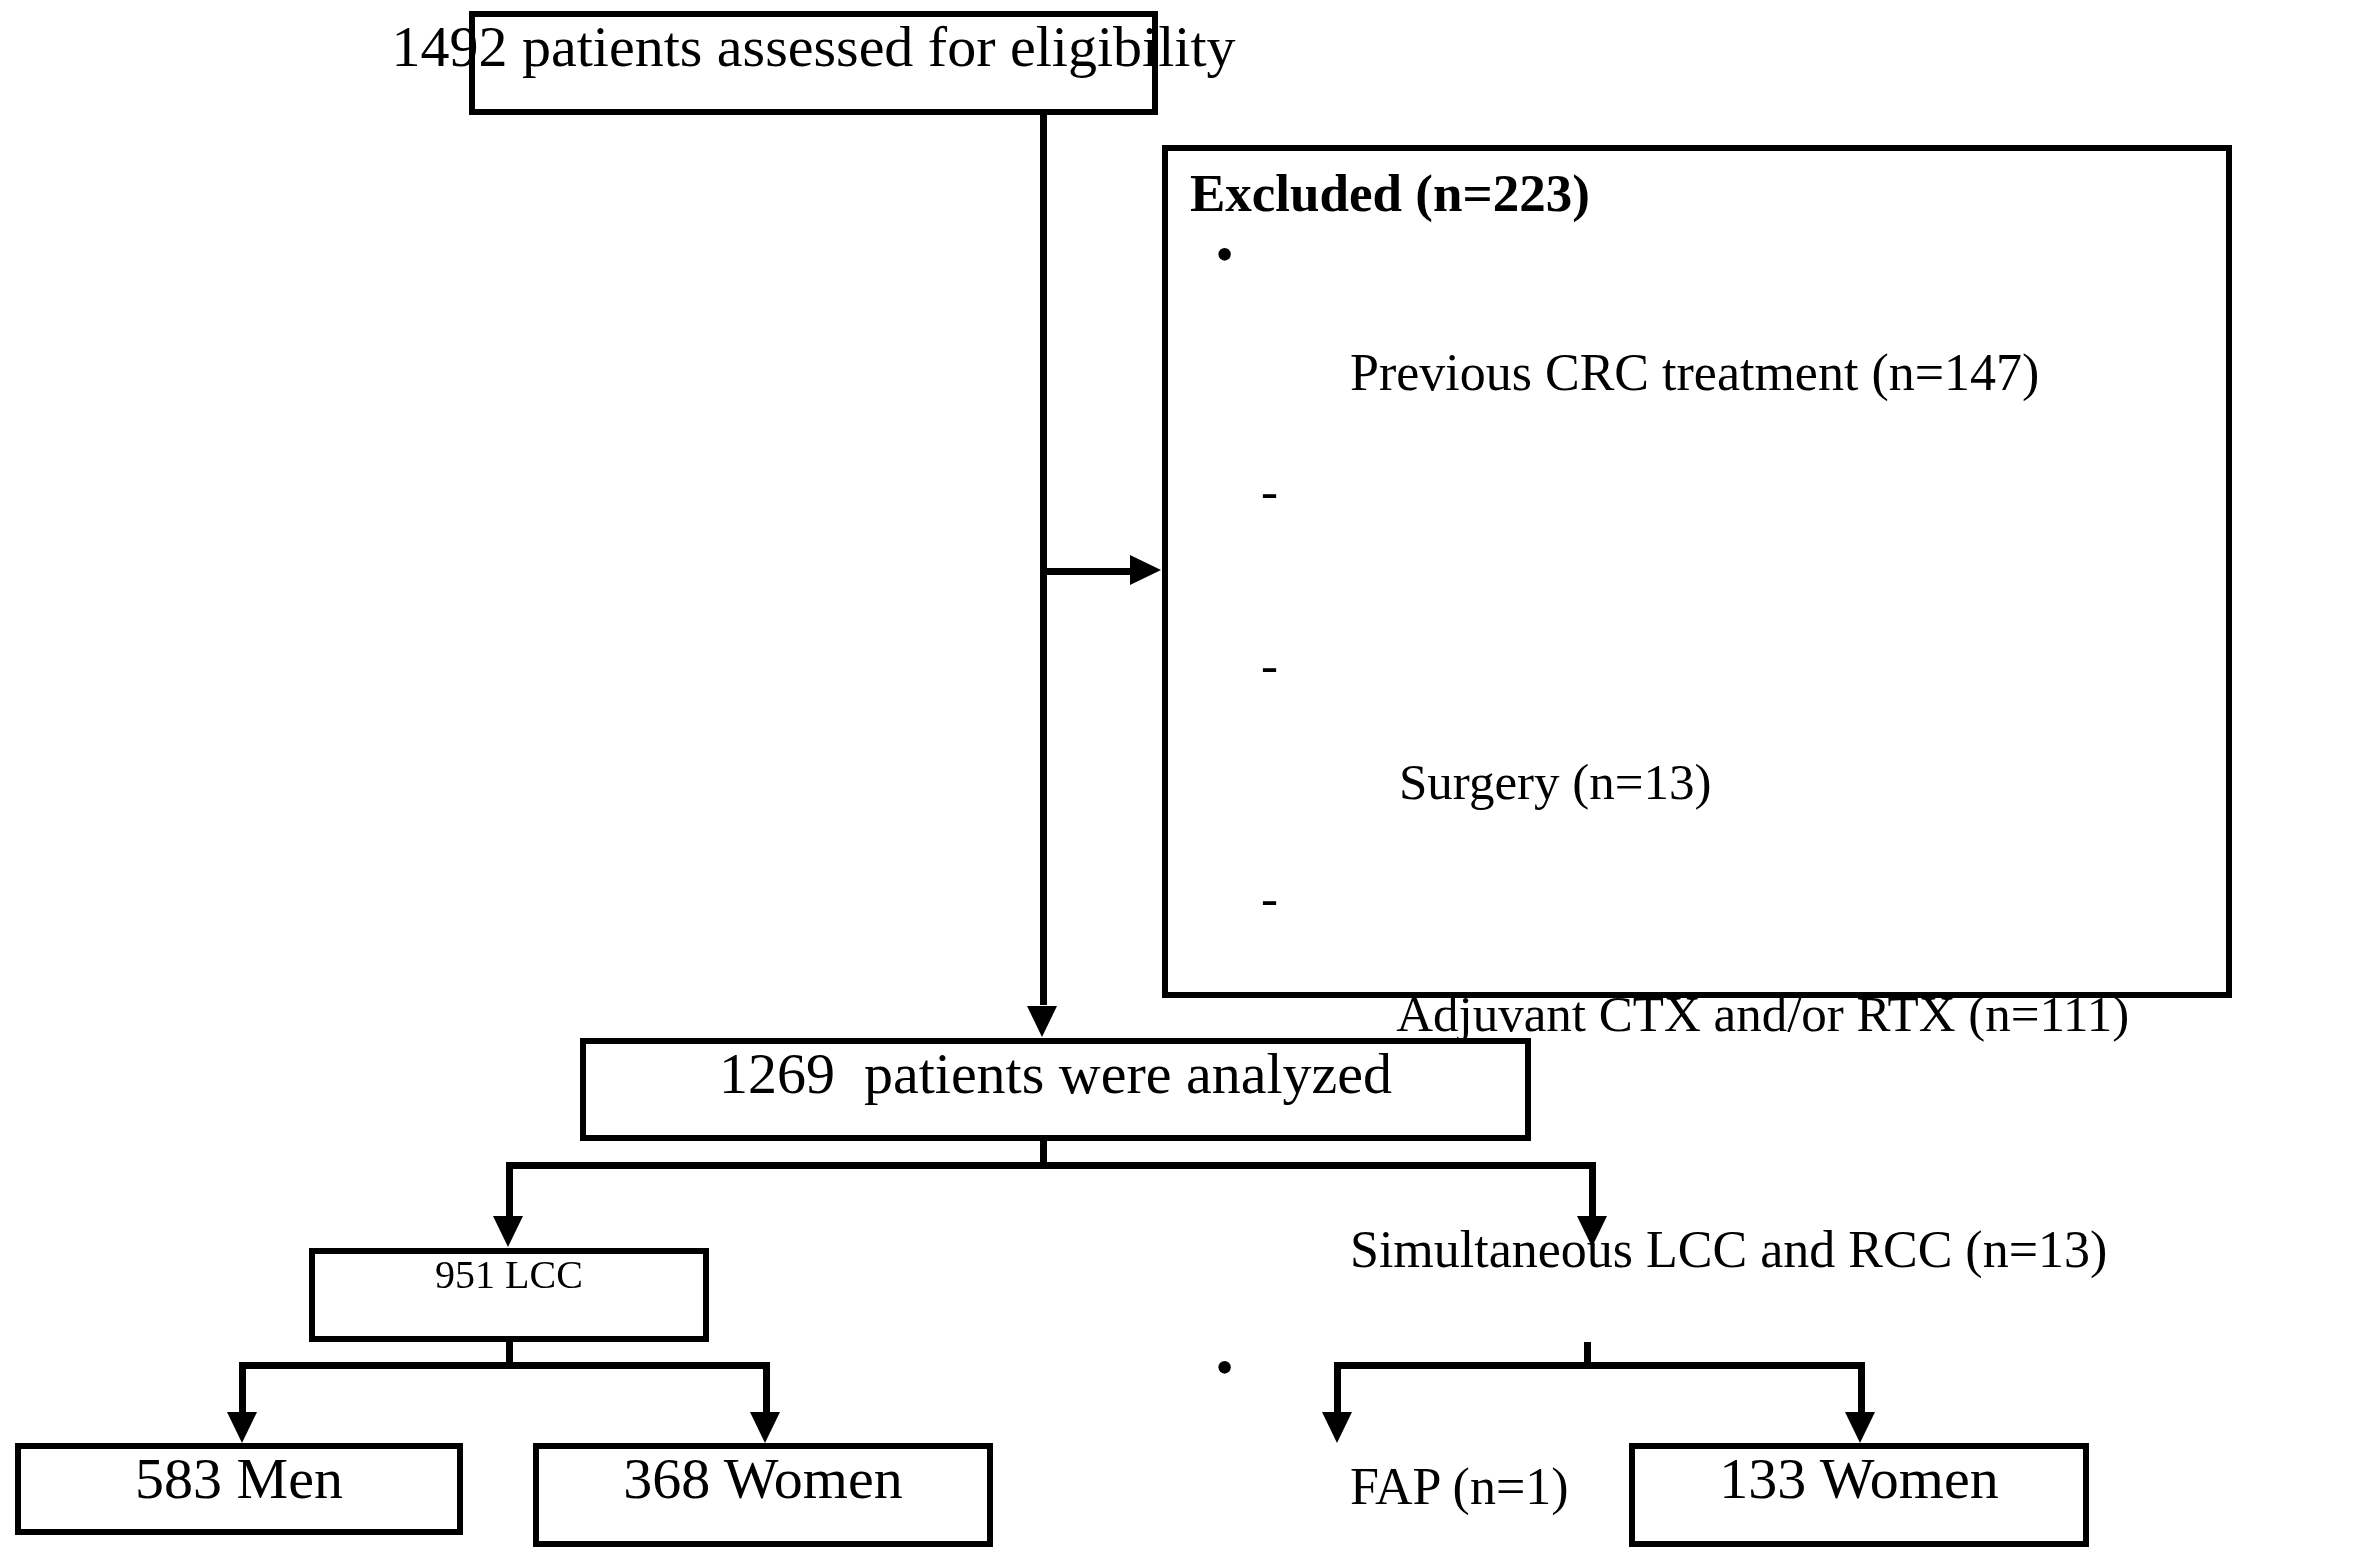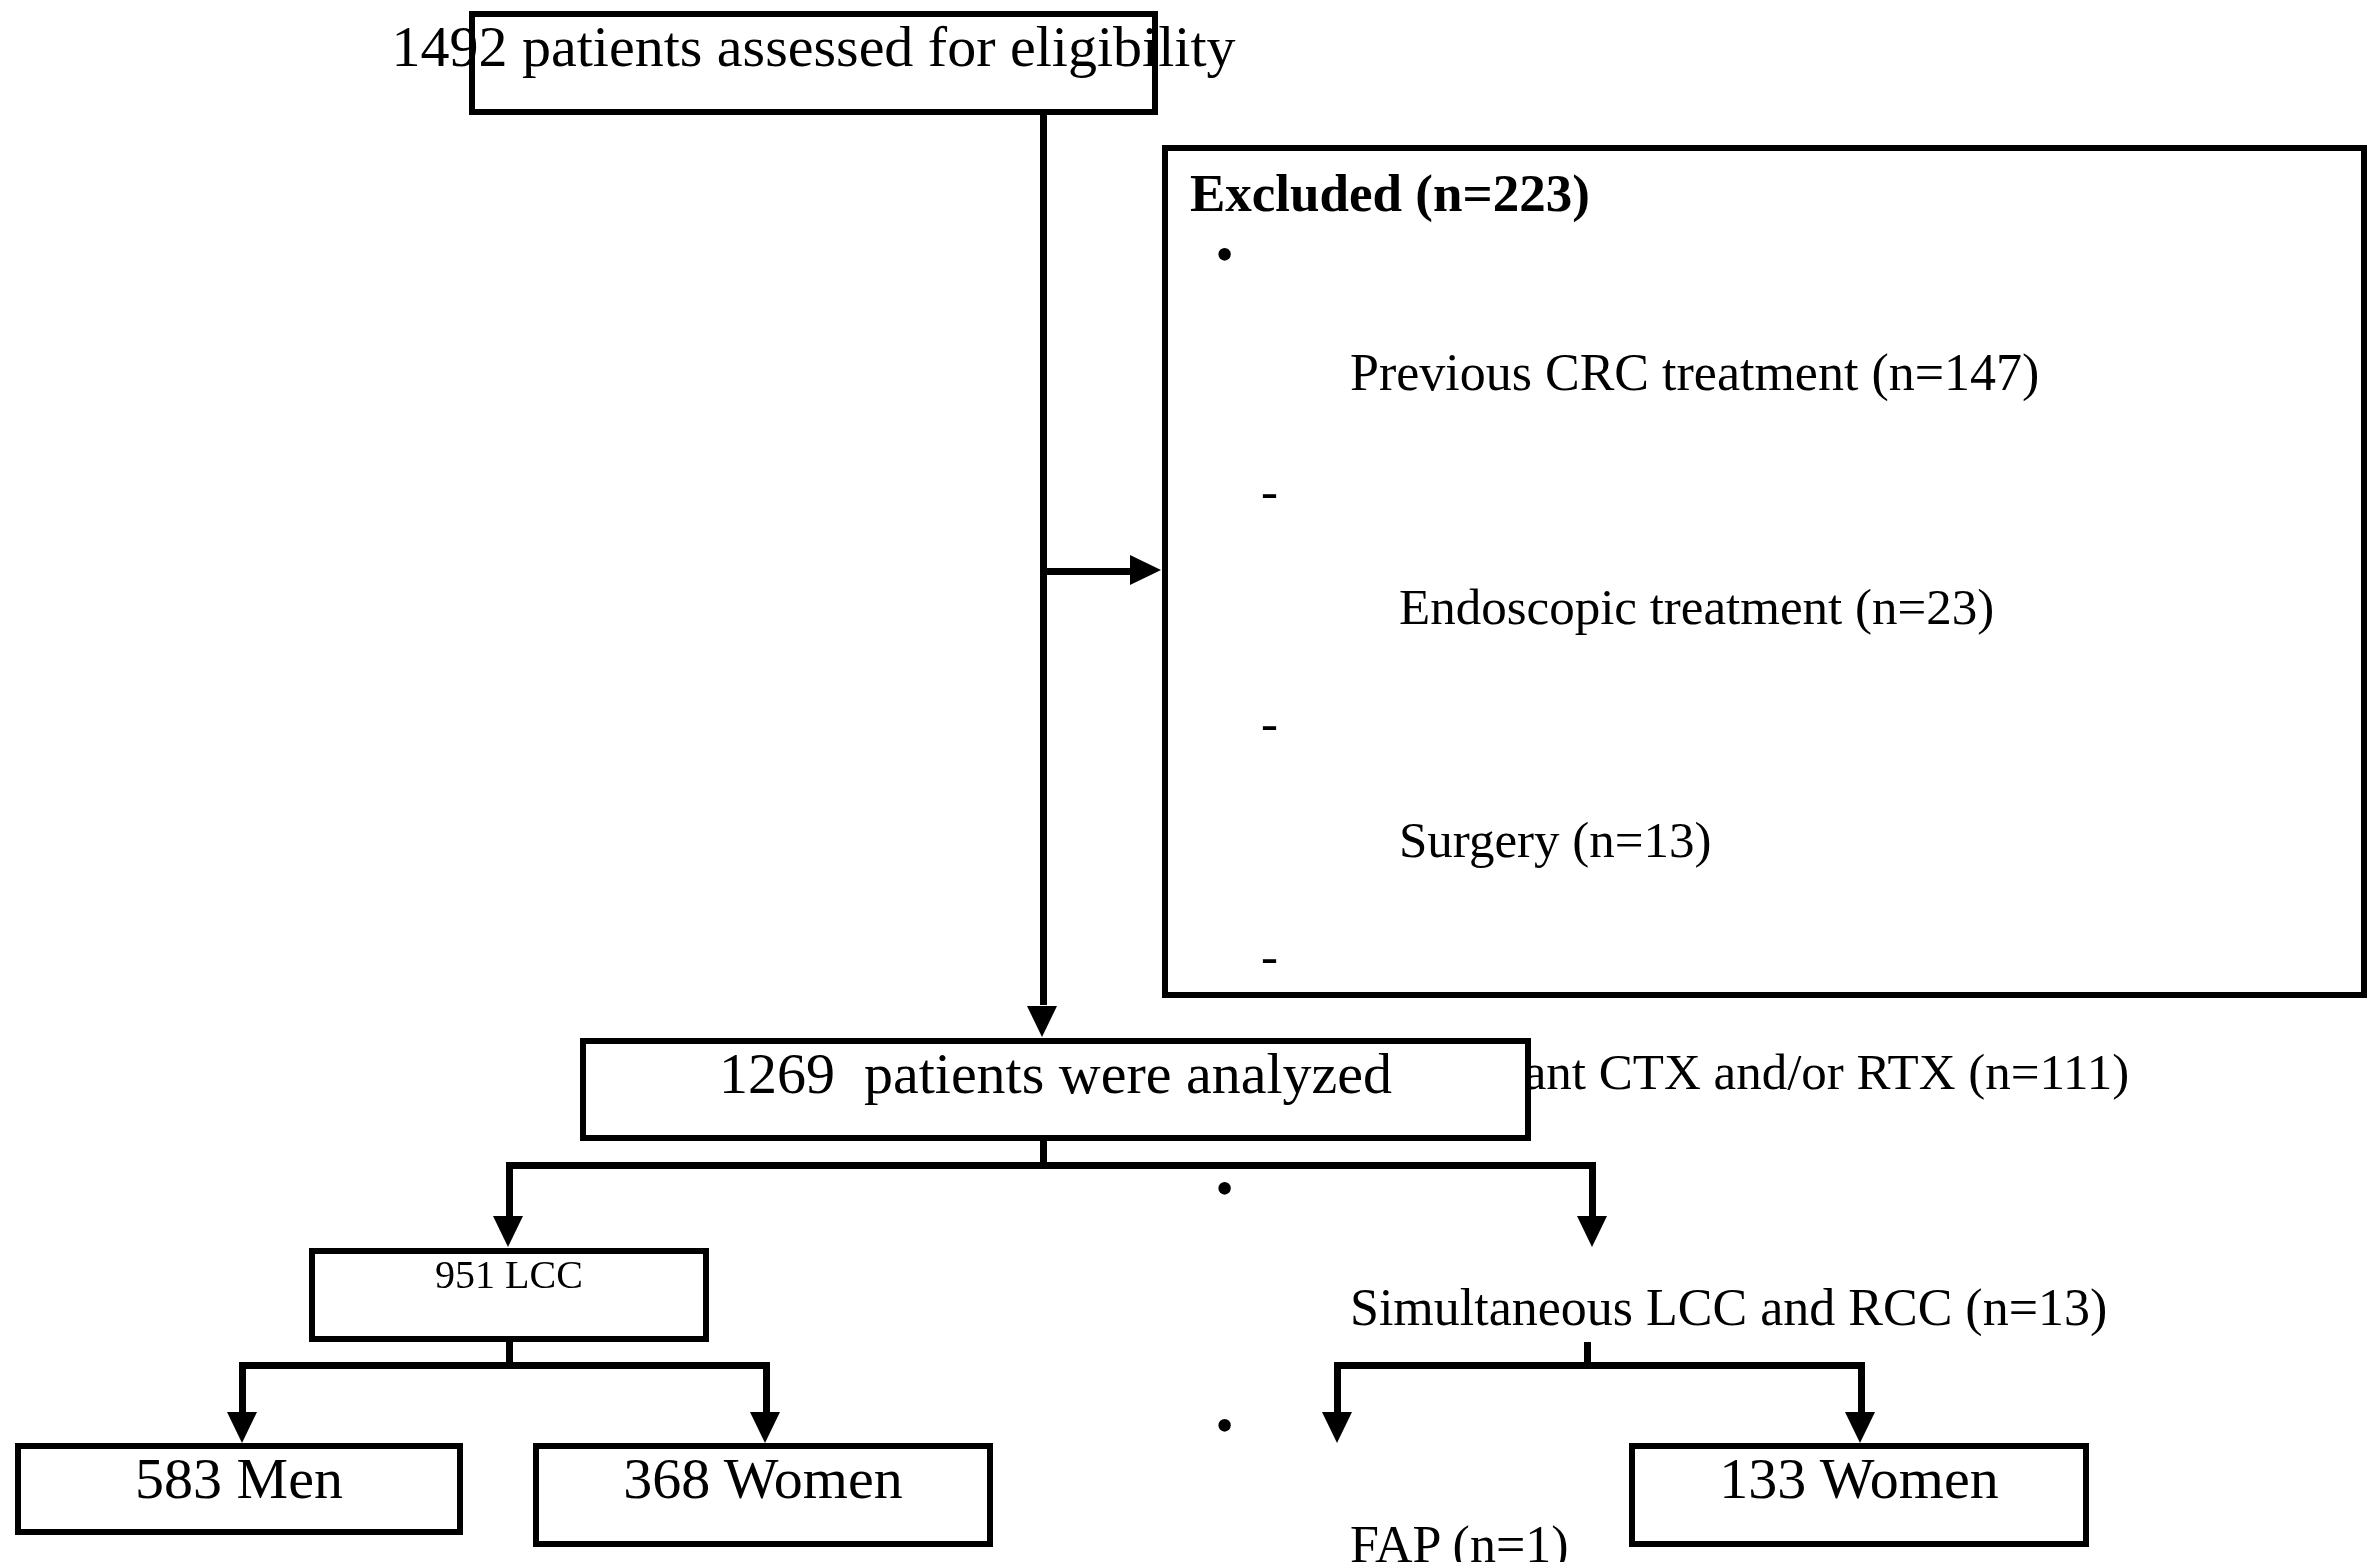--- a/index.html
+++ b/index.html
@@ -73,21 +73,21 @@
     left: 1629px; top: 1443px;
     width: 460px;  height: 104px;
     font-size: 58px;
   }
 
   
   #box-excluded {
     position: absolute;
     box-sizing: border-box;
     left: 1162px; top: 145px;
-    width: 1205px; height: 853px;
+    width: 1070px; height: 853px;
     border: 6.7px solid #000000;
     background: #ffffff;
     padding: 13.3px 11px 0 22px;
   }
   #excluded-title {
     font-weight: bold;
     font-size: 53px;
     line-height: 1.12;
     margin: 0 0 1.2px 0;
     white-space: pre;
@@ -171,21 +171,20 @@
     <div id="excluded-title">Excluded (n=223)</div>
     <ul class="exc-list">
 
       <li class="exc-item">
         <span class="bullet">•</span>
         <span>Previous CRC treatment (n=147)</span>
       </li>
 
       <li class="exc-sub">
         <span class="dash">-</span>
-        <span>Endoscopic treatment (n=23)</span>
       </li>
 
       <li class="exc-sub">
         <span class="dash">-</span>
         <span>Surgery (n=13)</span>
       </li>
 
       <li class="exc-sub">
         <span class="dash">-</span>
         <span>Adjuvant CTX and/or RTX (n=111)</span>

